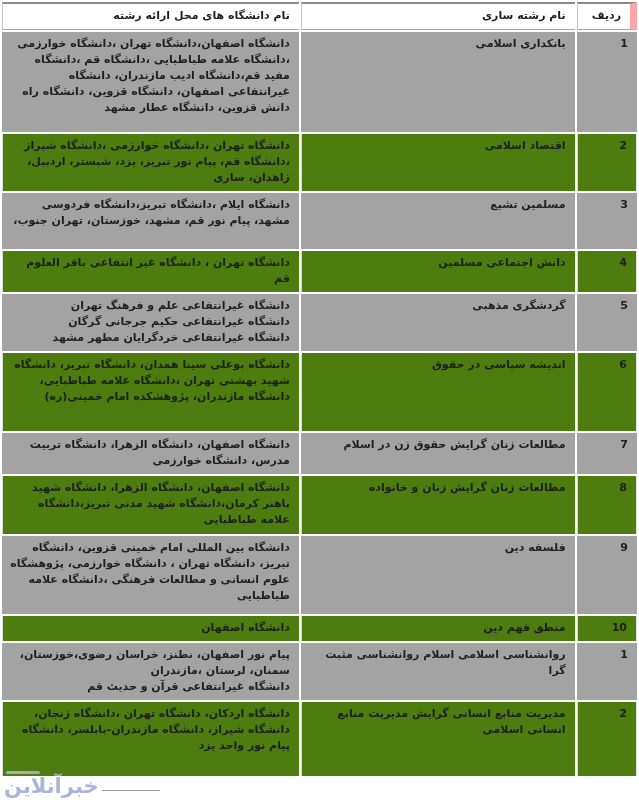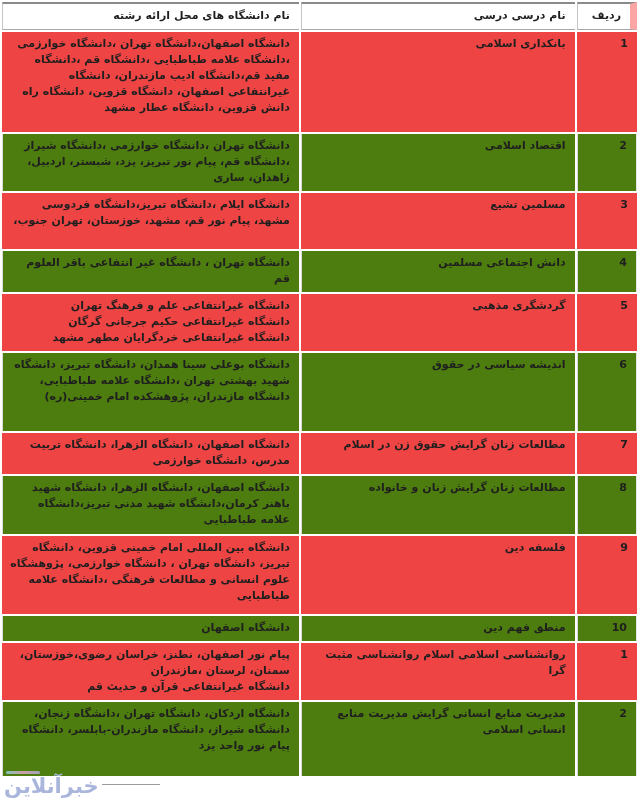--- a/index.html
+++ b/index.html
@@ -42,21 +42,21 @@
   thead th {
     background: #ffffff;
     border-top: 2px solid #8a8a8a;
     border-bottom: 1px solid #a8a8a8;
     border-left: 1px solid #c4c4c4;
     padding-top: 5px;
     padding-bottom: 6px;
   }
   thead th:first-child { border-right: 7px solid #fca5a5; }
 
-  tbody tr.striped td { background: #ef4444; }
+  tbody tr.striped td { background: #a3a3a3; }
   tbody tr.plain td {
     background: #4d7c0f;
     border-left: 1px solid #d9d9d9;
   }
   tbody tr.plain td:first-child { border-right: 1px solid #e4e4e4; }
 
   td.univ-cell { white-space: pre-line; }
   td.num-cell { padding-left: 4px; }
 
   
@@ -71,20 +71,21 @@
   tbody tr:nth-child(9)  { height: 78px; }
   tbody tr:nth-child(10) { height: 25px; }
   tbody tr:nth-child(11) { height: 57px; }
   tbody tr:nth-child(12) { height: 74px; }
 
   .watermark {
     position: absolute;
     left: 4px;
     bottom: 3px;
     display: flex;
+    align-items: center;
     direction: ltr;
   }
   .wm-text {
     font-size: 21px;
     font-weight: bold;
     color: #a9b5da;
     letter-spacing: -1px;
     line-height: 1;
     position: relative;
   }
@@ -114,21 +115,21 @@
 
   <table class="fields">
     <colgroup>
       <col class="c-num">
       <col class="c-course">
       <col class="c-univ">
     </colgroup>
     <thead>
       <tr>
         <th>ردیف</th>
-        <th>نام درسی درسی</th>
+        <th>نام رشته ساری</th>
         <th>نام دانشگاه های محل ارائه رشته</th>
       </tr>
     </thead>
     <tbody id="tbody">
         <tr class="striped">
       <td class="num-cell">1</td>
       <td class="course-cell">بانکداری اسلامی</td>
       <td class="univ-cell">دانشگاه اصفهان،دانشگاه تهران ،دانشگاه خوارزمی ،دانشگاه علامه طباطبایی ،دانشگاه قم ،دانشگاه مفید قم،دانشگاه ادیب مازندران، دانشگاه غیرانتفاعی اصفهان، دانشگاه قزوین، دانشگاه راه دانش قزوین، دانشگاه عطار مشهد</td>
     </tr>
         <tr class="plain">

